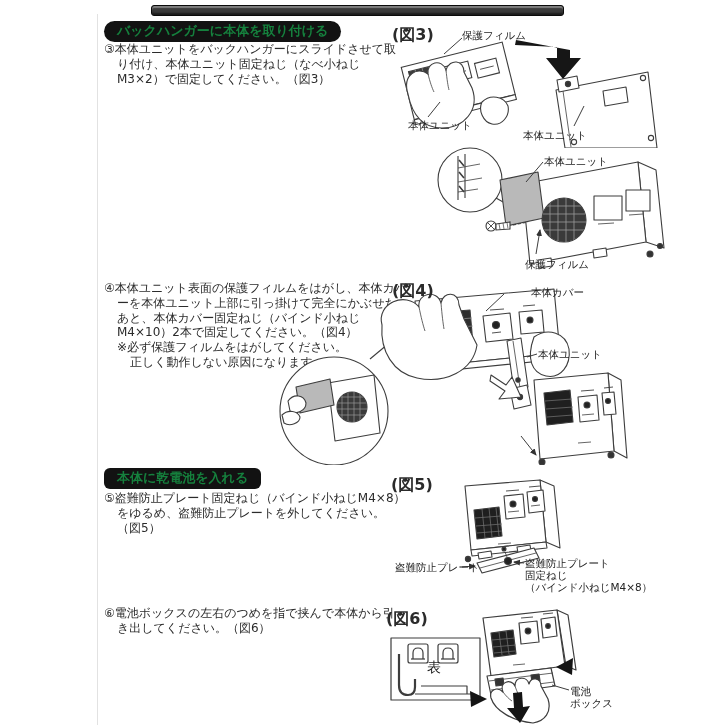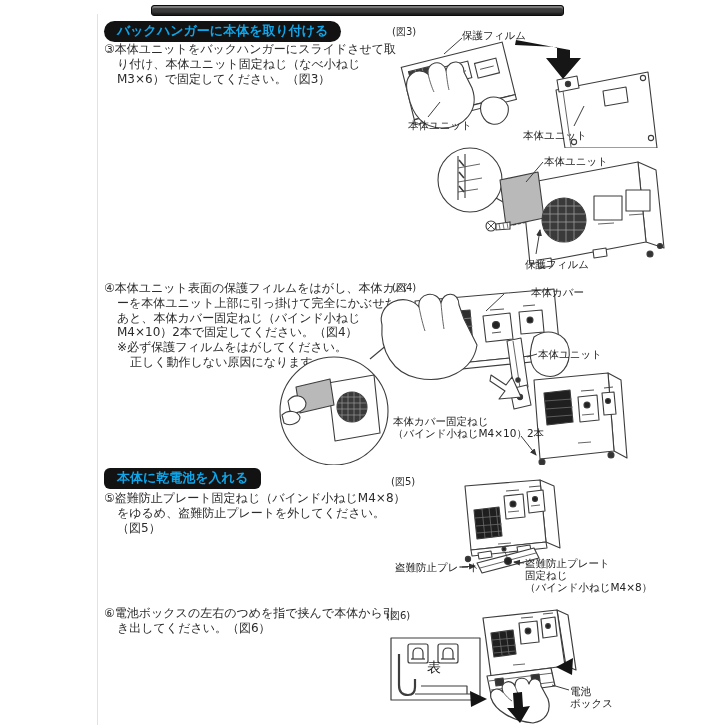--- a/index.html
+++ b/index.html
@@ -1,44 +1,44 @@
 <!DOCTYPE html>
 <html><head>
 <meta charset="utf-8">
 <style>
   html,body{margin:0;padding:0;background:#fff;}
   #page{position:relative;width:725px;height:725px;background:#fff;overflow:hidden;
         font-family:"DejaVu Sans","Liberation Sans",sans-serif;color:#2b2b2b;}
   .edge-line{position:absolute;left:97px;top:14px;width:1px;height:711px;background:#e2e2e2;}
   .top-bar{position:absolute;left:151px;top:5px;width:411px;height:9px;background:#3b3b3b;
            border:1px solid #0b0b0b;border-radius:3px;box-shadow:inset 0 2px 1px rgba(255,255,255,.35), inset 0 -2px 2px rgba(0,0,0,.55);}
-  .sec-header{position:absolute;display:inline-block;background:#121212;color:#0ea5e9;
+  .sec-header{position:absolute;display:inline-block;background:#121212;color:#15803d;
               font-weight:bold;font-size:13px;line-height:16px;padding:2px 13px 3px;border-radius:11px;white-space:nowrap;}
   .step{position:absolute;font-size:12px;line-height:15px;}
   .step p{margin:0;text-indent:-13px;padding-left:13px;}
   .step .note{text-indent:0;padding-left:13px;}
   .step .note2{padding-left:26px;}
-  .fig-cap{position:absolute;font-size:10px;font-weight:normal;white-space:nowrap;}
+  .fig-cap{position:absolute;font-size:16px;font-weight:bold;white-space:nowrap;}
   .fig-label{position:absolute;font-size:10.5px;line-height:12px;white-space:nowrap;color:#222;}
   .fig-label.big{font-size:14px;}
   .figwrap{position:absolute;}
   svg{display:block;}
 </style>
 </head>
 <body>
 
 <div id="page">
   <div class="edge-line"></div>
   <div class="top-bar"></div>
 
   <div class="sec-header" style="left:104px;top:21px;">バックハンガーに本体を取り付ける</div>
   <div class="sec-header" style="left:104px;top:468px;border-radius:6px;">本体に乾電池を入れる</div>
 
   <div class="step" style="left:104px;top:42px;width:300px;">
-    <p><span>③</span><span>本体ユニットをバックハンガーにスライドさせて取り付け、本体ユニット固定ねじ（なべ小ねじM3×6）で固定してください。（図3）</span></p>
+    <p><span>③</span><span>本体ユニットをバックハンガーにスライドさせて取り付け、本体ユニット固定ねじ（なべ小ねじM3×2）で固定してください。（図3）</span></p>
   </div>
   <div class="step" style="left:104px;top:281px;width:304px;line-height:14.8px;">
     <p><span>④</span><span>本体ユニット表面の保護フィルムをはがし、本体カバーを本体ユニット上部に引っ掛けて完全にかぶせたあと、本体カバー固定ねじ（バインド小ねじM4×10）2本で固定してください。（図4）</span></p>
     <div class="note">※必ず保護フィルムをはがしてください。</div>
     <div class="note note2">正しく動作しない原因になります。</div>
   </div>
   <div class="step" style="left:104px;top:491px;width:304px;">
     <p><span>⑤</span><span>盗難防止プレート固定ねじ（バインド小ねじM4×8）をゆるめ、盗難防止プレートを外してください。（図5）</span></p>
   </div>
   <div class="step" style="left:104px;top:606px;width:300px;">
@@ -271,24 +271,20 @@
   <div class="fig-cap" style="left:386px;top:609px;">(図6)</div>
 
   <div class="fig-label" style="left:462px;top:29px;">保護フィルム</div>
   <div class="fig-label" style="left:408px;top:119px;">本体ユニット</div>
   <div class="fig-label" style="left:523px;top:129px;">本体ユニット</div>
   <div class="fig-label" style="left:544px;top:155px;">本体ユニット</div>
   <div class="fig-label" style="left:525px;top:258px;">保護フィルム</div>
 
   <div class="fig-label" style="left:503px;top:286px;padding-left:28px;">本体カバー</div>
   <div class="fig-label" style="left:538px;top:348px;">本体ユニット</div>
-  <div class="fig-label" style="left:393px;top:415px;">
-    <div>本体カバー固定ねじ</div>
-    <div>（バインド小ねじM4×10）2本</div>
-  </div>
 
   <div class="fig-label" style="left:395px;top:561px;">盗難防止プレート</div>
   <div class="fig-label" style="left:525px;top:557px;">
     <div>盗難防止プレート</div>
     <div>固定ねじ</div>
     <div>（バインド小ねじM4×8）</div>
   </div>
 
   <div class="fig-label big" style="left:427px;top:661px;">表</div>
   <div class="fig-label" style="left:570px;top:685px;">

